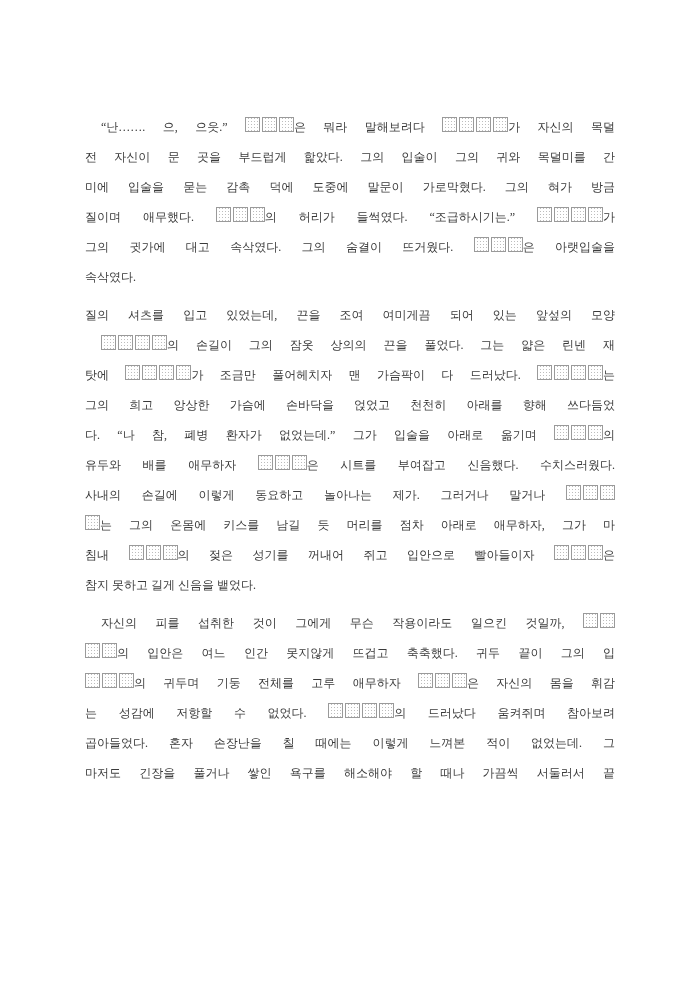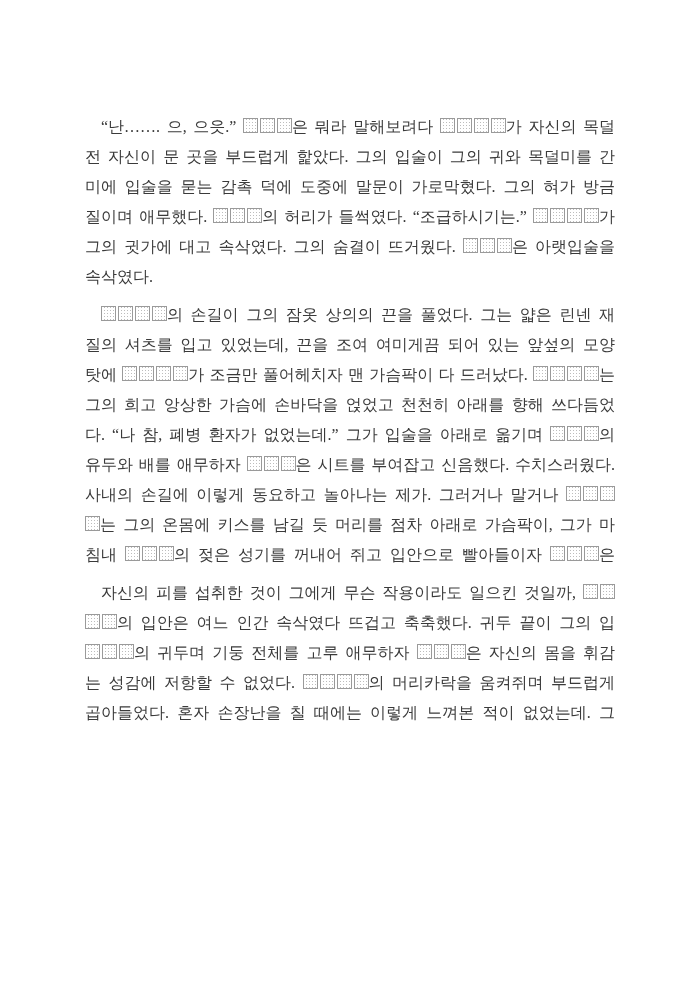--- a/index.html
+++ b/index.html
@@ -12,21 +12,21 @@
     height: 992px;
     overflow: hidden;
   }
   .page {
     box-sizing: border-box;
     width: 700px;
     height: 992px;
     padding: 112px 85px 0 85px;
     background: #ffffff;
     font-family: "Liberation Serif", "DejaVu Serif", serif;
-    font-size: 16px;
+    font-size: 12px;
     color: #3a3a3a;
   }
   .para {
     margin: 0 0 8px 0;
   }
   .line {
     height: 30px;
     line-height: 30px;
     text-align: justify;
     text-align-last: justify;
@@ -62,30 +62,32 @@
 <div class="page" style="background: rgb(255, 255, 255); color: rgb(58, 58, 58);">
     <div class="para">
       <div class="line first"><span>“난……. 으, 으읏.” </span><span class="boxgroup"><span class="rbox" style="border-color: rgb(154, 154, 154);"></span><span class="rbox" style="border-color: rgb(154, 154, 154);"></span><span class="rbox" style="border-color: rgb(154, 154, 154);"></span></span><span>은 뭐라 말해보려다 </span><span class="boxgroup"><span class="rbox" style="border-color: rgb(154, 154, 154);"></span><span class="rbox" style="border-color: rgb(154, 154, 154);"></span><span class="rbox" style="border-color: rgb(154, 154, 154);"></span><span class="rbox" style="border-color: rgb(154, 154, 154);"></span></span><span>가 자신의 목덜</span></div>
       <div class="line"><span>전 자신이 문 곳을 부드럽게 핥았다. 그의 입술이 그의 귀와 목덜미를 간</span></div>
       <div class="line"><span>미에 입술을 묻는 감촉 덕에 도중에 말문이 가로막혔다. 그의 혀가 방금</span></div>
       <div class="line"><span>질이며 애무했다. </span><span class="boxgroup"><span class="rbox" style="border-color: rgb(154, 154, 154);"></span><span class="rbox" style="border-color: rgb(154, 154, 154);"></span><span class="rbox" style="border-color: rgb(154, 154, 154);"></span></span><span>의 허리가 들썩였다. “조급하시기는.” </span><span class="boxgroup"><span class="rbox" style="border-color: rgb(154, 154, 154);"></span><span class="rbox" style="border-color: rgb(154, 154, 154);"></span><span class="rbox" style="border-color: rgb(154, 154, 154);"></span><span class="rbox" style="border-color: rgb(154, 154, 154);"></span></span><span>가</span></div>
       <div class="line"><span>그의 귓가에 대고 속삭였다. 그의 숨결이 뜨거웠다. </span><span class="boxgroup"><span class="rbox" style="border-color: rgb(154, 154, 154);"></span><span class="rbox" style="border-color: rgb(154, 154, 154);"></span><span class="rbox" style="border-color: rgb(154, 154, 154);"></span></span><span>은 아랫입술을</span></div>
       <div class="line short"><span>속삭였다.</span></div>
     </div>
     <div class="para">
+      <div class="line"><span>질의 셔츠를 입고 있었는데, 끈을 조여 여미게끔 되어 있는 앞섶의 모양</span></div>
       <div class="line first"><span class="boxgroup"><span class="rbox" style="border-color: rgb(154, 154, 154);"></span><span class="rbox" style="border-color: rgb(154, 154, 154);"></span><span class="rbox" style="border-color: rgb(154, 154, 154);"></span><span class="rbox" style="border-color: rgb(154, 154, 154);"></span></span><span>의 손길이 그의 잠옷 상의의 끈을 풀었다. 그는 얇은 린넨 재</span></div>
-      <div class="line"><span>질의 셔츠를 입고 있었는데, 끈을 조여 여미게끔 되어 있는 앞섶의 모양</span></div>
       <div class="line"><span>탓에 </span><span class="boxgroup"><span class="rbox" style="border-color: rgb(154, 154, 154);"></span><span class="rbox" style="border-color: rgb(154, 154, 154);"></span><span class="rbox" style="border-color: rgb(154, 154, 154);"></span><span class="rbox" style="border-color: rgb(154, 154, 154);"></span></span><span>가 조금만 풀어헤치자 맨 가슴팍이 다 드러났다. </span><span class="boxgroup"><span class="rbox" style="border-color: rgb(154, 154, 154);"></span><span class="rbox" style="border-color: rgb(154, 154, 154);"></span><span class="rbox" style="border-color: rgb(154, 154, 154);"></span><span class="rbox" style="border-color: rgb(154, 154, 154);"></span></span><span>는</span></div>
       <div class="line"><span>그의 희고 앙상한 가슴에 손바닥을 얹었고 천천히 아래를 향해 쓰다듬었</span></div>
       <div class="line"><span>다. “나 참, 폐병 환자가 없었는데.” 그가 입술을 아래로 옮기며 </span><span class="boxgroup"><span class="rbox" style="border-color: rgb(154, 154, 154);"></span><span class="rbox" style="border-color: rgb(154, 154, 154);"></span><span class="rbox" style="border-color: rgb(154, 154, 154);"></span></span><span>의</span></div>
       <div class="line"><span>유두와 배를 애무하자 </span><span class="boxgroup"><span class="rbox" style="border-color: rgb(154, 154, 154);"></span><span class="rbox" style="border-color: rgb(154, 154, 154);"></span><span class="rbox" style="border-color: rgb(154, 154, 154);"></span></span><span>은 시트를 부여잡고 신음했다. 수치스러웠다.</span></div>
       <div class="line"><span>사내의 손길에 이렇게 동요하고 놀아나는 제가. 그러거나 말거나 </span><span class="boxgroup"><span class="rbox" style="border-color: rgb(154, 154, 154);"></span><span class="rbox" style="border-color: rgb(154, 154, 154);"></span><span class="rbox" style="border-color: rgb(154, 154, 154);"></span></span></div>
-      <div class="line"><span class="boxgroup"><span class="rbox" style="border-color: rgb(154, 154, 154);"></span></span><span>는 그의 온몸에 키스를 남길 듯 머리를 점차 아래로 가슴팍이, 그가 마</span></div>
+      <div class="line"><span class="boxgroup"><span class="rbox" style="border-color: rgb(154, 154, 154);"></span></span><span>는 그의 온몸에 키스를 남길 듯 머리를 점차 아래로 애무하자, 그가 마</span></div>
       <div class="line"><span>침내 </span><span class="boxgroup"><span class="rbox" style="border-color: rgb(154, 154, 154);"></span><span class="rbox" style="border-color: rgb(154, 154, 154);"></span><span class="rbox" style="border-color: rgb(154, 154, 154);"></span></span><span>의 젖은 성기를 꺼내어 쥐고 입안으로 빨아들이자 </span><span class="boxgroup"><span class="rbox" style="border-color: rgb(154, 154, 154);"></span><span class="rbox" style="border-color: rgb(154, 154, 154);"></span><span class="rbox" style="border-color: rgb(154, 154, 154);"></span></span><span>은</span></div>
+      <div class="line short"><span>참지 못하고 길게 신음을 뱉었다.</span></div>
     </div>
     <div class="para">
       <div class="line first"><span>자신의 피를 섭취한 것이 그에게 무슨 작용이라도 일으킨 것일까, </span><span class="boxgroup"><span class="rbox" style="border-color: rgb(154, 154, 154);"></span><span class="rbox" style="border-color: rgb(154, 154, 154);"></span></span></div>
-      <div class="line"><span class="boxgroup"><span class="rbox" style="border-color: rgb(154, 154, 154);"></span><span class="rbox" style="border-color: rgb(154, 154, 154);"></span></span><span>의 입안은 여느 인간 속삭였다 뜨겁고 축축했다. 귀두 끝이 그의 입</span></div>
+      <div class="line"><span class="boxgroup"><span class="rbox" style="border-color: rgb(154, 154, 154);"></span><span class="rbox" style="border-color: rgb(154, 154, 154);"></span></span><span>의 입안은 여느 인간 못지않게 뜨겁고 축축했다. 귀두 끝이 그의 입</span></div>
       <div class="line"><span class="boxgroup"><span class="rbox" style="border-color: rgb(154, 154, 154);"></span><span class="rbox" style="border-color: rgb(154, 154, 154);"></span><span class="rbox" style="border-color: rgb(154, 154, 154);"></span></span><span>의 귀두며 기둥 전체를 고루 애무하자 </span><span class="boxgroup"><span class="rbox" style="border-color: rgb(154, 154, 154);"></span><span class="rbox" style="border-color: rgb(154, 154, 154);"></span><span class="rbox" style="border-color: rgb(154, 154, 154);"></span></span><span>은 자신의 몸을 휘감</span></div>
-      <div class="line"><span>는 성감에 저항할 수 없었다. </span><span class="boxgroup"><span class="rbox" style="border-color: rgb(154, 154, 154);"></span><span class="rbox" style="border-color: rgb(154, 154, 154);"></span><span class="rbox" style="border-color: rgb(154, 154, 154);"></span><span class="rbox" style="border-color: rgb(154, 154, 154);"></span></span><span>의 머리카락을 움켜쥐며 부드럽게</span></div>
+      <div class="line"><span>는 성감에 저항할 수 없었다. </span><span class="boxgroup"><span class="rbox" style="border-color: rgb(154, 154, 154);"></span><span class="rbox" style="border-color: rgb(154, 154, 154);"></span><span class="rbox" style="border-color: rgb(154, 154, 154);"></span><span class="rbox" style="border-color: rgb(154, 154, 154);"></span></span><span>의 드러났다 움켜쥐며 참아보려</span></div>
       <div class="line"><span>곱아들었다. 혼자 손장난을 칠 때에는 이렇게 느껴본 적이 없었는데. 그</span></div>
+      <div class="line"><span>마저도 긴장을 풀거나 쌓인 욕구를 해소해야 할 때나 가끔씩 서둘러서 끝</span></div>
     </div>
   </div>
 
 </body></html>

